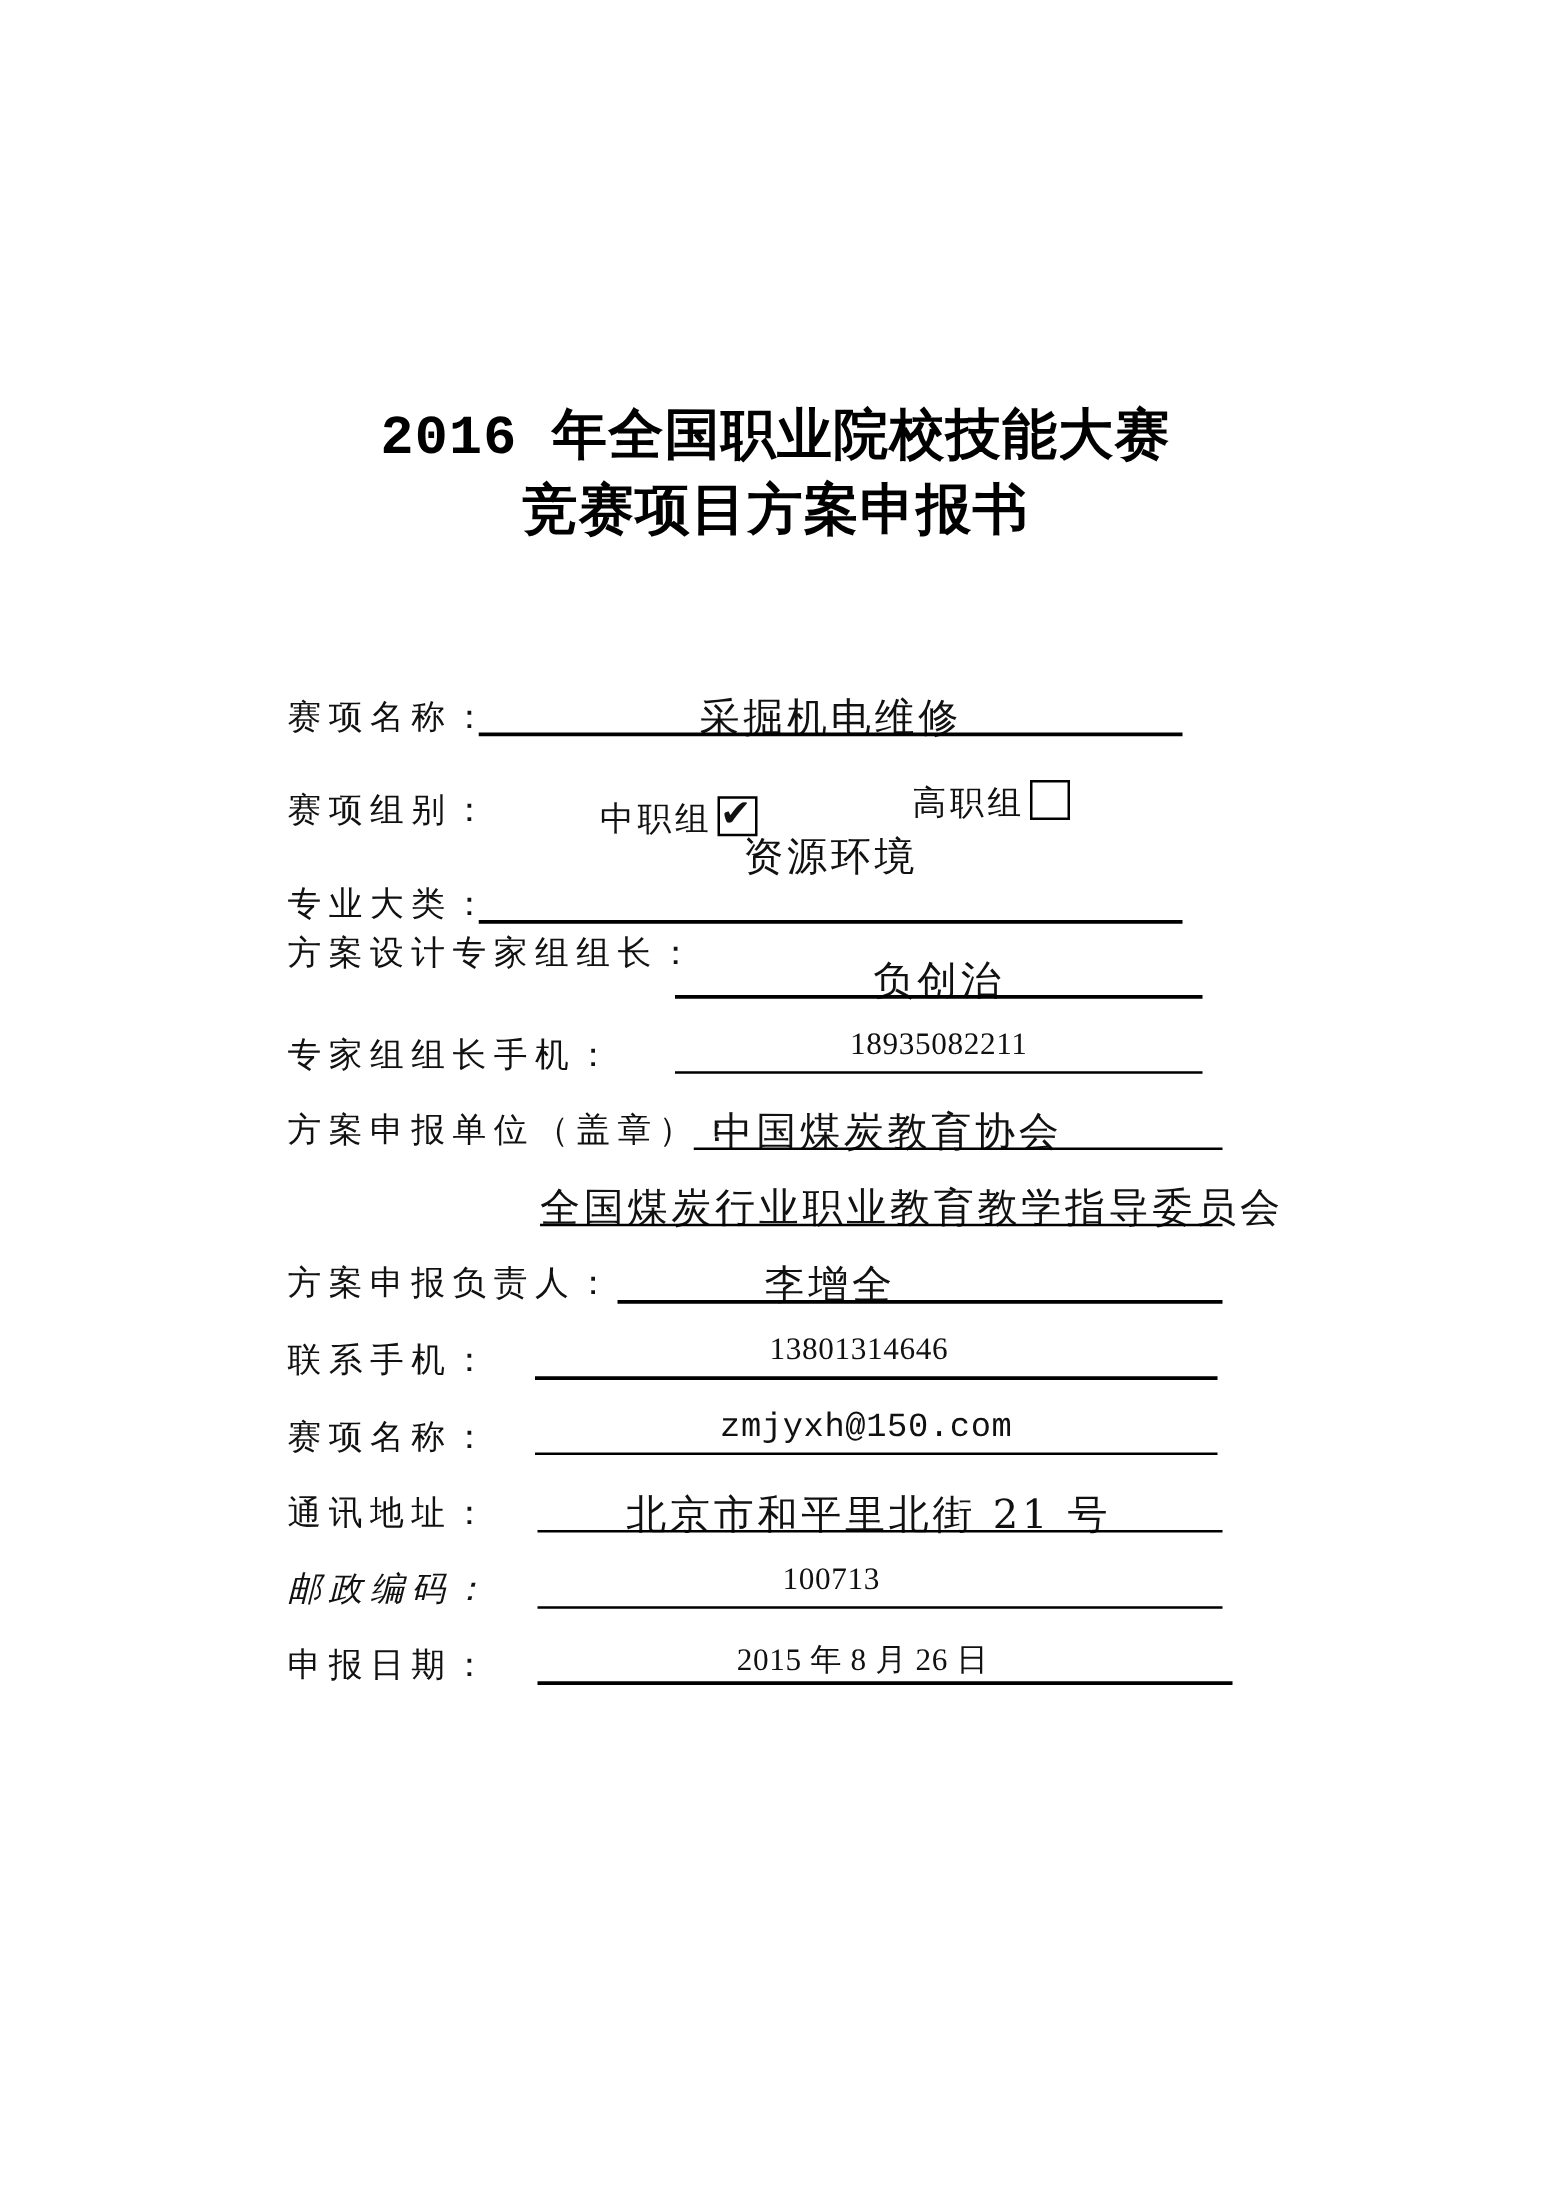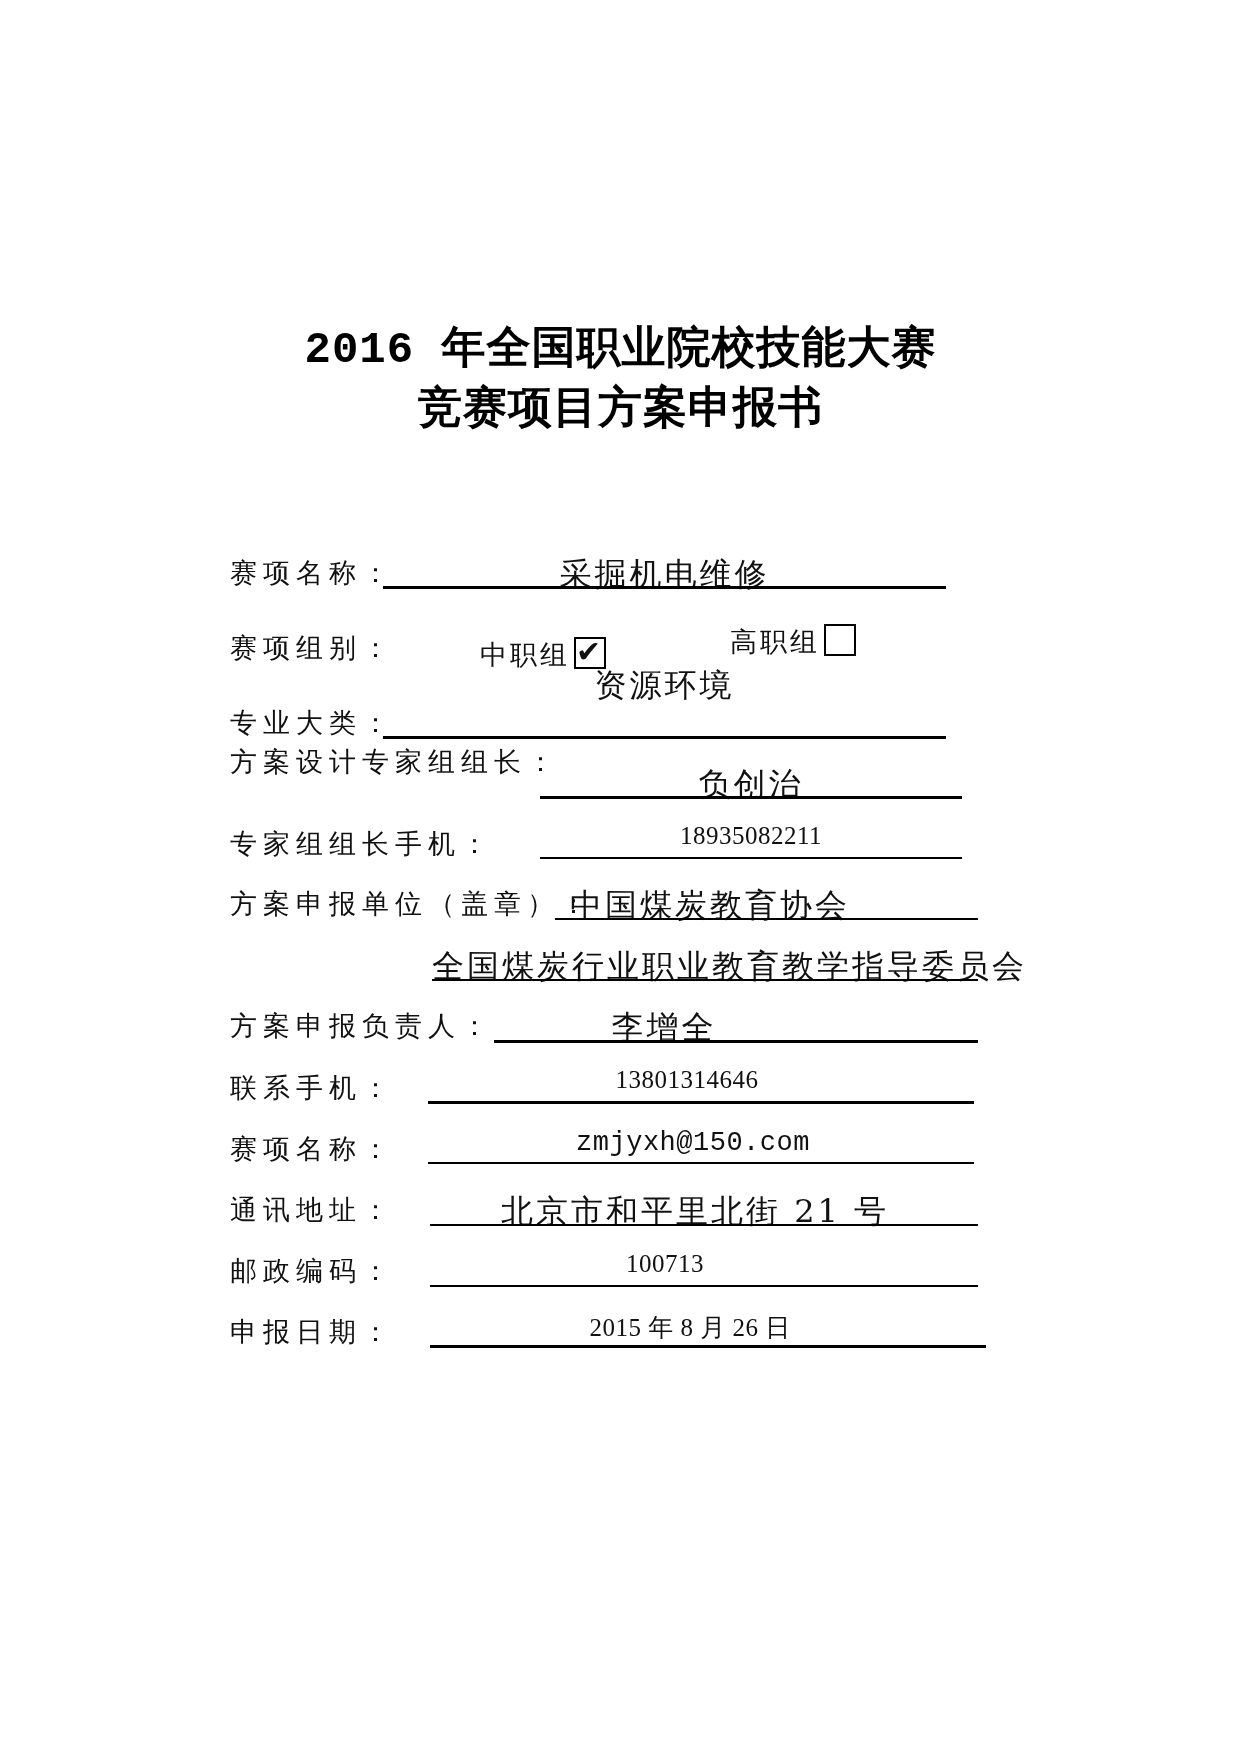--- a/index.html
+++ b/index.html
@@ -69,21 +69,21 @@
   <div class="line thick" style="left:428px;width:546px;top:1101px;"></div>
 
   <div class="label" style="top:1131px;">赛项名称：</div>
   <div class="field num" style="left:428px;width:530px;top:1128px;font-family:'Liberation Mono','DejaVu Sans Mono',monospace;font-size:27px;">zmjyxh@150.com</div>
   <div class="line" style="left:428px;width:546px;top:1162px;"></div>
 
   <div class="label" style="top:1192px;">通讯地址：</div>
   <div class="field" style="left:430px;width:530px;top:1190px;">北京市和平里北街 21 号</div>
   <div class="line" style="left:430px;width:548px;top:1224px;"></div>
 
-  <div class="label" style="top:1253px;">邮政编码：</div>
+  <div class="label" style="top:1253px;font-style:italic;">邮政编码：</div>
   <div class="field num" style="left:430px;width:470px;top:1250px;">100713</div>
   <div class="line" style="left:430px;width:548px;top:1285px;"></div>
 
   <div class="label" style="top:1314px;">申报日期：</div>
   <div class="field num" style="left:430px;width:520px;top:1311px;">2015 年 8 月 26 日</div>
   <div class="line thick" style="left:430px;width:556px;top:1345px;"></div>
 
 </div>
 
 </body></html>

